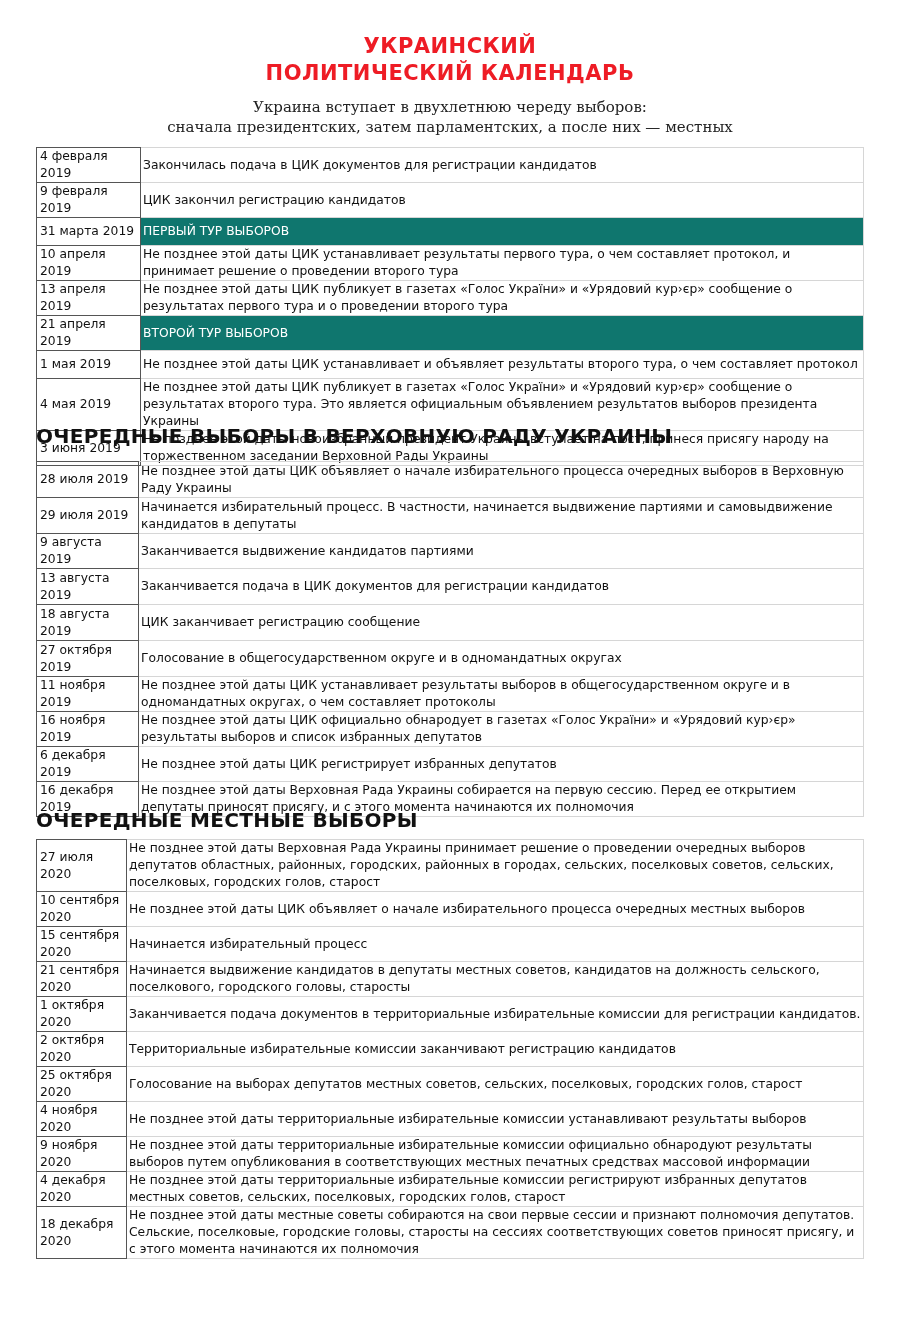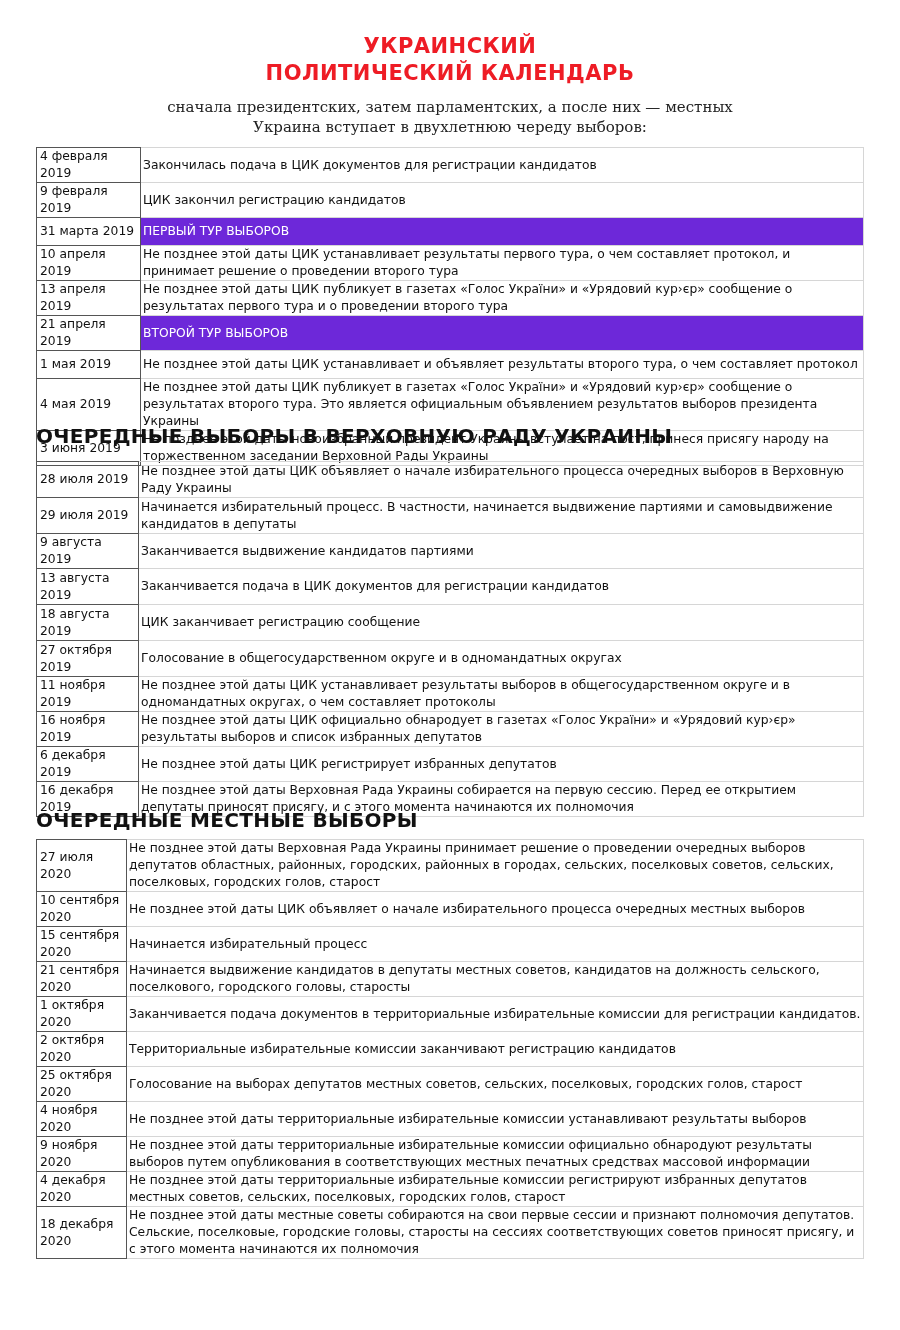--- a/index.html
+++ b/index.html
@@ -25,32 +25,32 @@
     border-collapse: collapse; table-layout: fixed;
     font-family: "DejaVu Sans", sans-serif; font-size: 12.3px; line-height: 17px; border-radius: 27px;
   }
   table.cal td { padding: 0 2px 0 3px; vertical-align: middle; }
   table.cal td.date {
     border: 1px solid #555; color: #111; white-space: normal;
   }
   table.cal td.desc {
     border: 1.5px solid #d6d6d6; border-left: none; color: #111; padding-left: 2px;
   }
-  table.cal tr.highlight td.desc { background: #6d28d9; color: #ffffff; }
+  table.cal tr.highlight td.desc { background: #0f766e; color: #ffffff; }
 </style>
 </head>
 <body>
 
 <div class="title">
   <div>УКРАИНСКИЙ</div>
   <div>ПОЛИТИЧЕСКИЙ КАЛЕНДАРЬ</div>
 </div>
 <div class="subtitle">
+  <div>Украина вступает в двухлетнюю череду выборов:</div>
   <div>сначала президентских, затем парламентских, а после них — местных</div>
-  <div>Украина вступает в двухлетнюю череду выборов:</div>
 </div>
 
 <table class="cal" id="t-pres" style="top:147px;">
   <colgroup>
       <col style="width:104px">
       <col>
     </colgroup>
   <tbody>
       <tr style="height: 28px;">
         <td class="date">4 февраля 2019</td>

